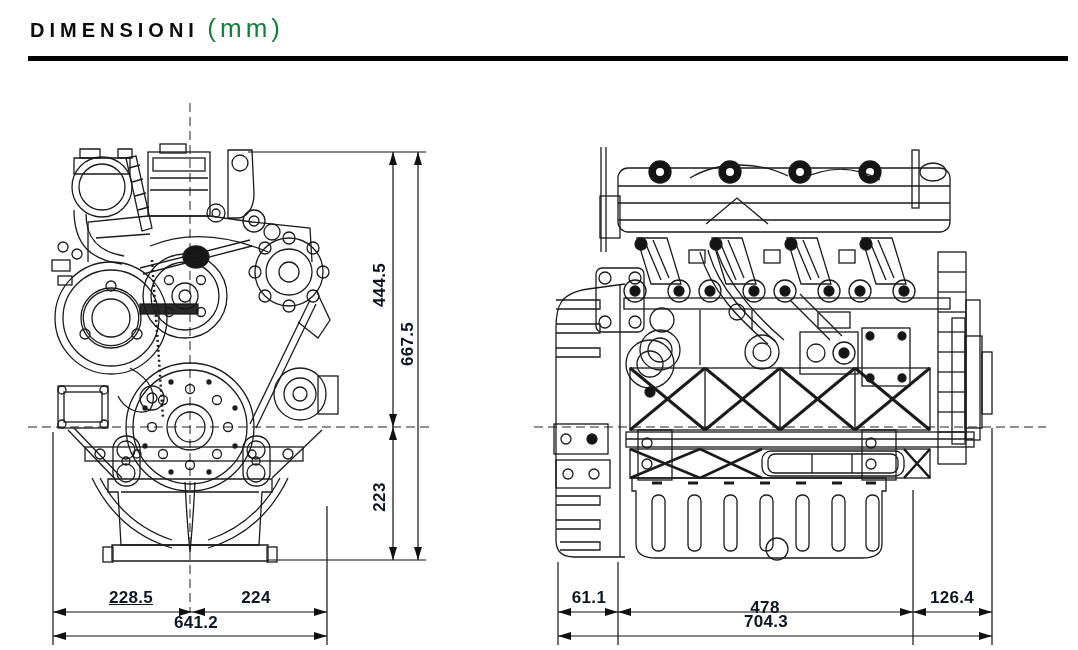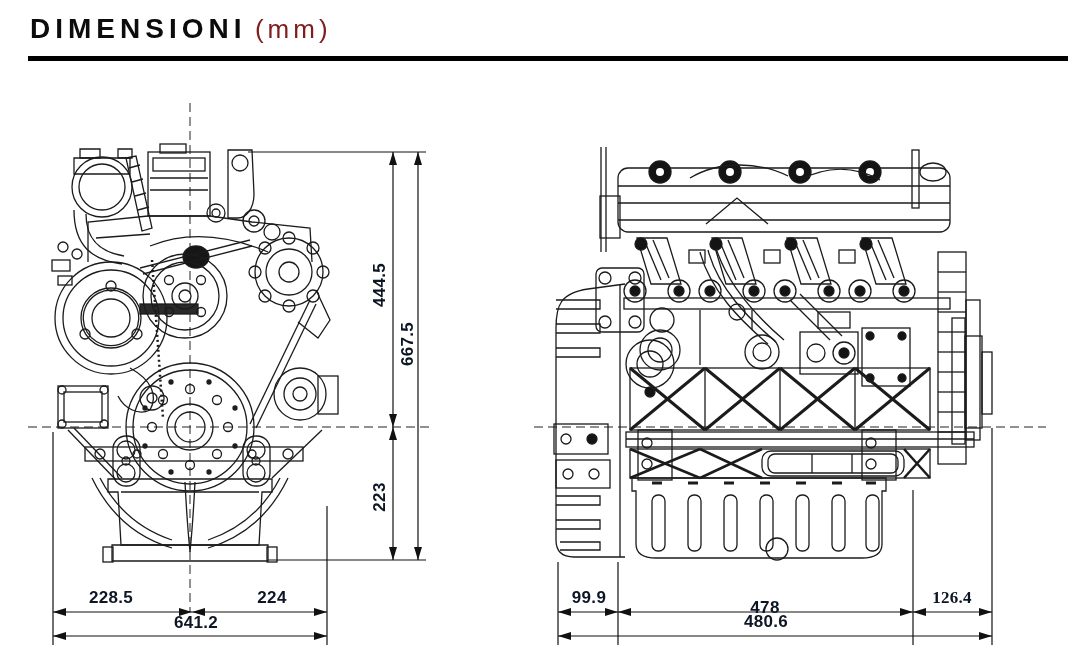--- a/index.html
+++ b/index.html
@@ -1,21 +1,21 @@
 <!DOCTYPE html>
 <html><head>
 <meta charset="utf-8">
 <style>
   * { margin:0; padding:0; box-sizing:border-box; }
   html,body { width:1078px; height:650px; background:#ffffff; }
   body { font-family:"Liberation Sans", sans-serif; position:relative; overflow:hidden; }
   .canvas { position:absolute; left:0; top:0; width:1078px; height:650px; background:#fff; }
   .header { position:absolute; left:30px; top:13px; white-space:nowrap; }
-  .title-main { font-size:28px; font-weight:bold; letter-spacing:5px; color:#0c0c0c; }
-  .title-unit { font-size:26px; font-weight:400; letter-spacing:4px; color:#7f1d1d; margin-left:4px; }
+  .title-main { font-size:20px; font-weight:bold; letter-spacing:5px; color:#0c0c0c; }
+  .title-unit { font-size:26px; font-weight:400; letter-spacing:4px; color:#15803d; margin-left:4px; }
   .rule { position:absolute; left:28px; top:56px; width:1040px; height:5px; background:#000; }
   svg.drawing { position:absolute; left:0; top:0; }
   .dim { position:absolute; font-size:17px; font-weight:bold; color:#0d1624;
          letter-spacing:0.3px; white-space:nowrap; transform:translate(-50%,-50%); }
   .dim.v { transform:translate(-50%,-50%) rotate(-90deg); }
 </style>
 </head>
 <body>
 
 <div class="canvas">
@@ -401,21 +401,21 @@
       <line x1="618" y1="612" x2="913" y2="612" marker-start="url(#arr)" marker-end="url(#arr)"></line>
       <line x1="913" y1="612" x2="992" y2="612" marker-start="url(#arr)" marker-end="url(#arr)"></line>
       <line x1="558" y1="636" x2="992" y2="636" marker-start="url(#arr)" marker-end="url(#arr)"></line>
     </g>
   </svg>
 
   <div class="dim v" style="left:380px; top:285px;">444.5</div>
   <div class="dim v" style="left:408px; top:344px;">667.5</div>
   <div class="dim v" style="left:380px; top:497px;">223</div>
 
-  <div class="dim" style="left:111px; top:598px;">228.5</div>
-  <div class="dim" style="left:272px; top:598px;">224</div>
+  <div class="dim" style="left:131px; top:598px;text-decoration:underline;">228.5</div>
+  <div class="dim" style="left:256px; top:598px;">224</div>
   <div class="dim" style="left:196px; top:623px;">641.2</div>
 
-  <div class="dim" style="left:589px; top:598px;">99.9</div>
+  <div class="dim" style="left:589px; top:598px;">61.1</div>
   <div class="dim" style="left:765px; top:598px;margin-top:10px;">478</div>
-  <div class="dim" style="left:952px; top:598px;font-family:Liberation Serif, serif;">126.4</div>
-  <div class="dim" style="left:766px; top:622px;">480.6</div>
+  <div class="dim" style="left:952px; top:598px;">126.4</div>
+  <div class="dim" style="left:766px; top:622px;">704.3</div>
 </div>
 
 </body></html>

